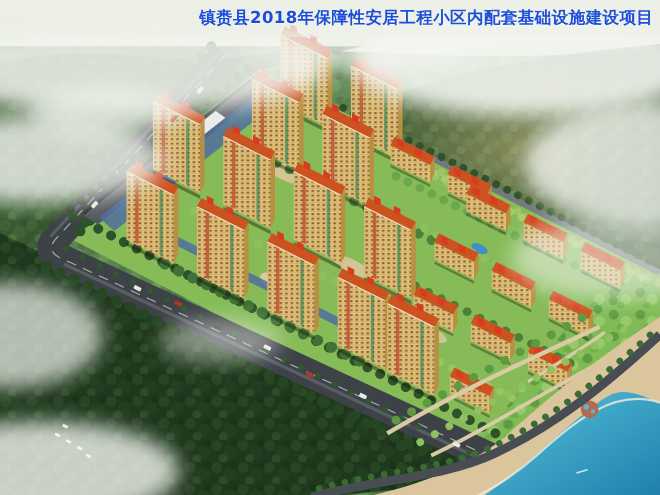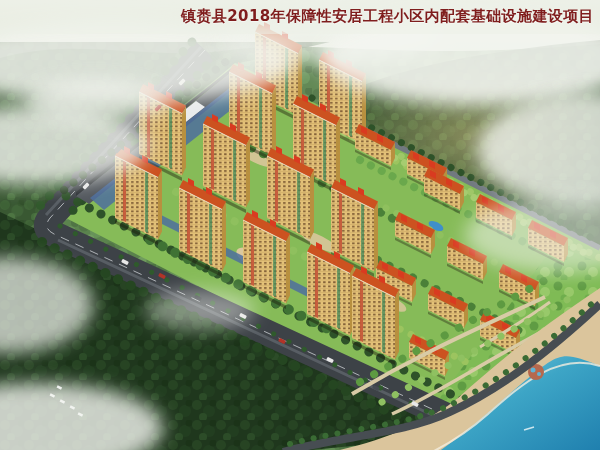--- a/index.html
+++ b/index.html
@@ -1,20 +1,20 @@
 <!DOCTYPE html>
 <html><head>
 <meta charset="utf-8">
 <style>
   html,body{margin:0;padding:0;background:#888;}
   .canvas{position:relative;width:600px;height:450px;overflow:hidden;
           font-family:"DejaVu Sans","Liberation Sans",sans-serif;background:#dfe5d8;}
   .canvas svg{position:absolute;inset:0;display:block;}
   .title{position:absolute;top:7px;right:6px;font-size:15px;font-weight:bold;
-         color:#7f1d1d;letter-spacing:.4px;white-space:nowrap;
+         color:#1d4ed8;letter-spacing:.4px;white-space:nowrap;
          text-shadow:0 1px 1px rgba(255,255,255,.55);text-align:center;}
   .td{fill:none;stroke-linecap:round;}
 </style>
 </head>
 <body>
 
 <div class="canvas">
 <svg width="600" height="450" viewBox="0 0 600 450">
   <defs>
     <linearGradient id="skyG" x1="0" y1="0" x2="0" y2="1">

